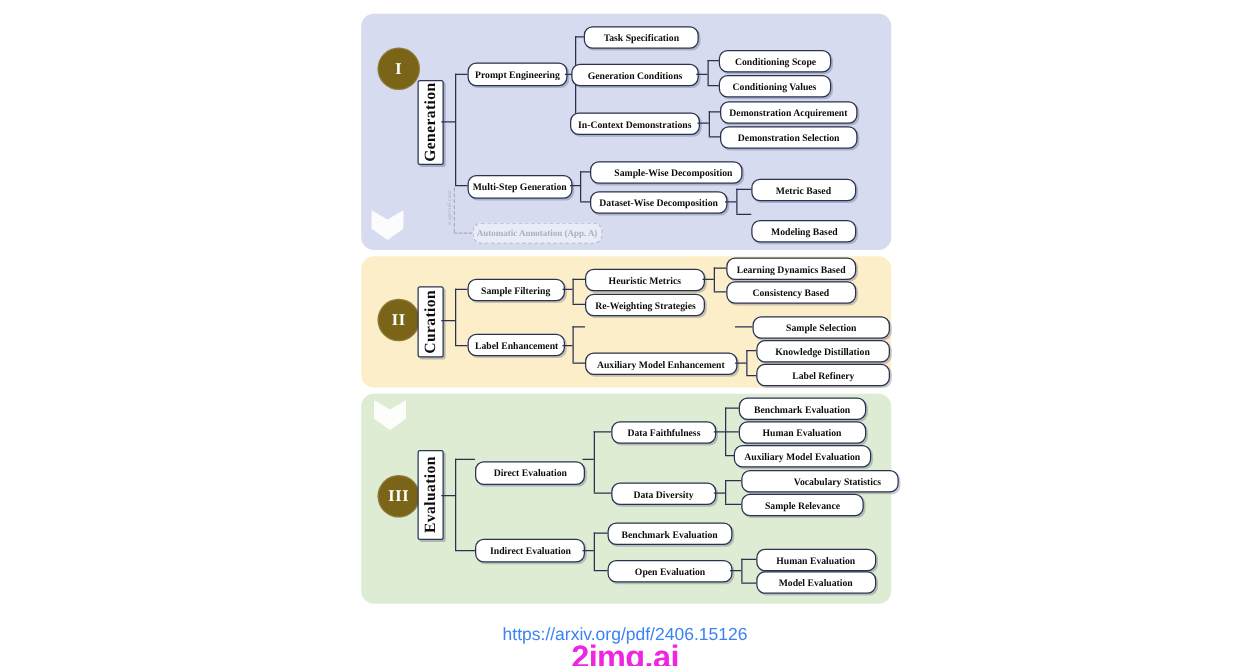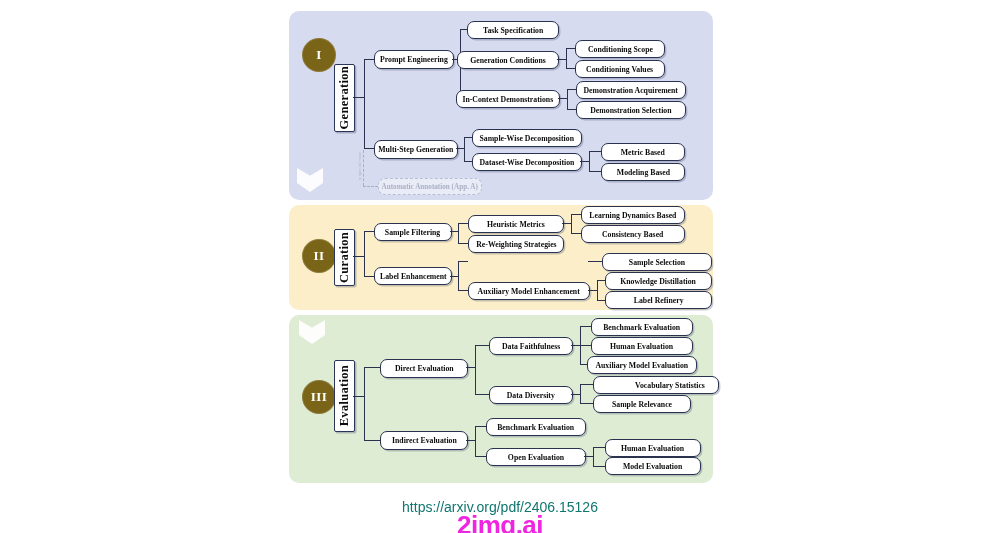--- a/index.html
+++ b/index.html
@@ -77,21 +77,21 @@
   .sidenote{
     position:absolute;color:#a7aec6;font-size:4.6px;
     font-family:"Liberation Serif", serif;
     writing-mode:vertical-rl;transform:rotate(180deg);
     letter-spacing:0.2px;white-space:nowrap;
   }
 
   
   .url{
     position:absolute;left:0;top:499px;width:1000px;text-align:center;
-    font-family:"Liberation Sans", sans-serif;font-size:14px;color:#0f766e;
+    font-family:"Liberation Sans", sans-serif;font-size:14px;color:#3b82f6;
   }
   .watermark{
     position:absolute;left:0;top:510px;width:1000px;text-align:center;
     font-family:"Liberation Sans", sans-serif;font-size:26px;
     color:#f01ae0;font-weight:bold;letter-spacing:-0.5px;opacity:0.95;
   }
 </style>
 </head>
 <body>
 
@@ -152,35 +152,35 @@
     <span>Demonstration Selection</span>
   </div>
 
   <div class="node" style="left:374px;top:140px;width:82px;height:17px;font-size:8px;">
     <span>Multi-Step Generation</span>
   </div>
   <div class="ln lnh" style="left:456px;top:148px;width:8px;"></div>
   <div class="ln lnv" style="left:464px;top:137px;height:24px;"></div>
   <div class="ln lnh" style="left:464px;top:137px;width:8px;"></div>
   <div class="ln lnh" style="left:464px;top:161px;width:8px;"></div>
-  <div class="node" style="left:472px;top:129px;width:108px;height:16px;font-size:8px;">
+  <div class="node" style="left:472px;top:129px;width:108px;height:16px;font-size:8px;padding-left:12px;">
     <span>Sample-Wise Decomposition</span>
   </div>
   <div class="node" style="left:472px;top:153px;width:108px;height:16px;font-size:8px;">
     <span>Dataset-Wise Decomposition</span>
   </div>
 
   <div class="ln lnh" style="left:580px;top:161px;width:9px;"></div>
   <div class="ln lnv" style="left:589px;top:151px;height:20px;"></div>
   <div class="ln lnh" style="left:589px;top:151px;width:12px;"></div>
   <div class="ln lnh" style="left:589px;top:171px;width:12px;"></div>
   <div class="node" style="left:601px;top:143px;width:82px;height:16px;font-size:8px;">
     <span>Metric Based</span>
   </div>
-  <div class="node" style="left:601px;top:163px;width:82px;height:16px;font-size:8px;">
+  <div class="node" style="left:601px;top:176px;width:82px;height:16px;font-size:8px;">
     <span>Modeling Based</span>
   </div>
 
   <div class="ln dashv" style="left:363px;top:150px;height:36px;"></div>
   <div class="ln dash" style="left:363px;top:186px;width:15px;"></div>
   <div class="sidenote" style="left:357px;top:152px;">a special case</div>
   <div class="node ghost" style="left:378px;top:178px;width:102px;height:15px;font-size:7.4px;">
     <span>Automatic Annotation (App. A)</span>
   </div>
 
@@ -256,21 +256,21 @@
 
   <div class="vlabel" style="left:334px;top:360px;width:19px;height:70px;">
     <span>Evaluation</span>
   </div>
 
   <div class="ln lnh" style="left:353px;top:396px;width:11px;"></div>
   <div class="ln lnv" style="left:364px;top:367px;height:73px;"></div>
   <div class="ln lnh" style="left:364px;top:367px;width:16px;"></div>
   <div class="ln lnh" style="left:364px;top:440px;width:16px;"></div>
 
-  <div class="node" style="left:380px;top:359px;width:86px;height:17px;font-size:8px;">
+  <div class="node" style="left:380px;top:369px;width:86px;height:17px;font-size:8px;">
     <span>Direct Evaluation</span>
   </div>
   <div class="ln lnh" style="left:466px;top:367px;width:9px;"></div>
   <div class="ln lnv" style="left:475px;top:345px;height:49px;"></div>
   <div class="ln lnh" style="left:475px;top:345px;width:14px;"></div>
   <div class="ln lnh" style="left:475px;top:394px;width:14px;"></div>
 
   <div class="node" style="left:489px;top:337px;width:82px;height:16px;font-size:8px;">
     <span>Data Faithfulness</span>
   </div>

